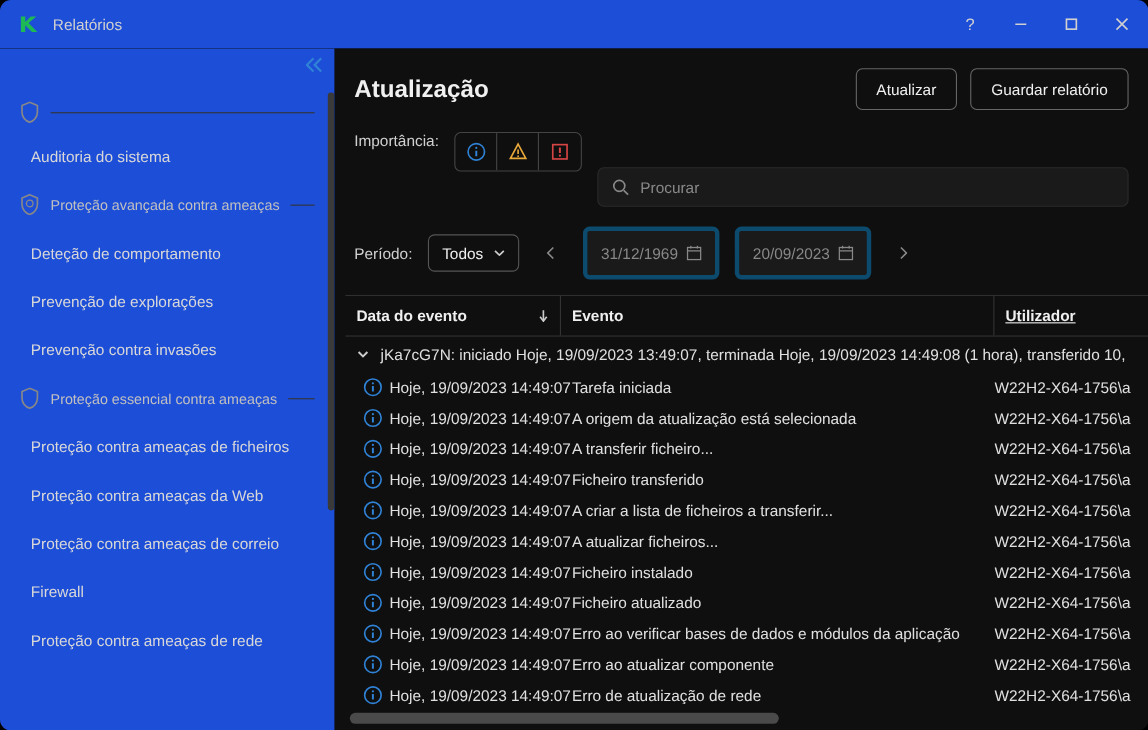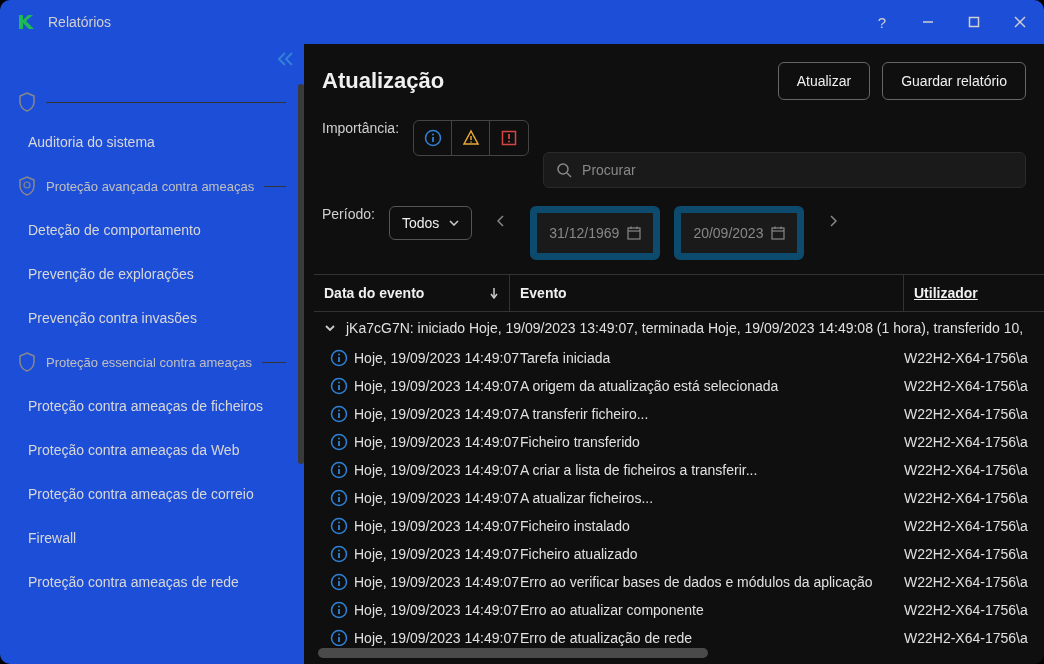--- a/index.html
+++ b/index.html
@@ -195,21 +195,21 @@
   flex: 1;
   background: transparent;
   border: none;
   color: #d0d0d0;
   font-size: 14px;
   outline: none;
 }
 .search-box input::placeholder { color: #888; }
 .period-row {
   display: flex;
-  align-items: flex-start;
+  align-items: center;
   padding: 10px 18px 14px 12px;
   gap: 14px;
 }
 .period-dropdown {
   background: transparent;
   border: 1px solid #555;
   border-radius: 6px;
   padding: 8px 12px;
   color: #f0f0f0;
   font-size: 14px;
@@ -222,21 +222,21 @@
   width: 30px;
   height: 30px;
   display: flex;
   align-items: center;
   justify-content: center;
   color: #888;
   cursor: pointer;
 }
 .date-box {
   background: #1a1a1a;
-  border: 7px solid #0c4a6e;
+  border: 4px solid #0c4a6e;
   border-radius: 6px;
   padding: 12px 12px;
   color: #888;
   font-size: 14px;
   display: flex;
   align-items: center;
   gap: 8px;
 }
 .table-container {
   flex: 1;

